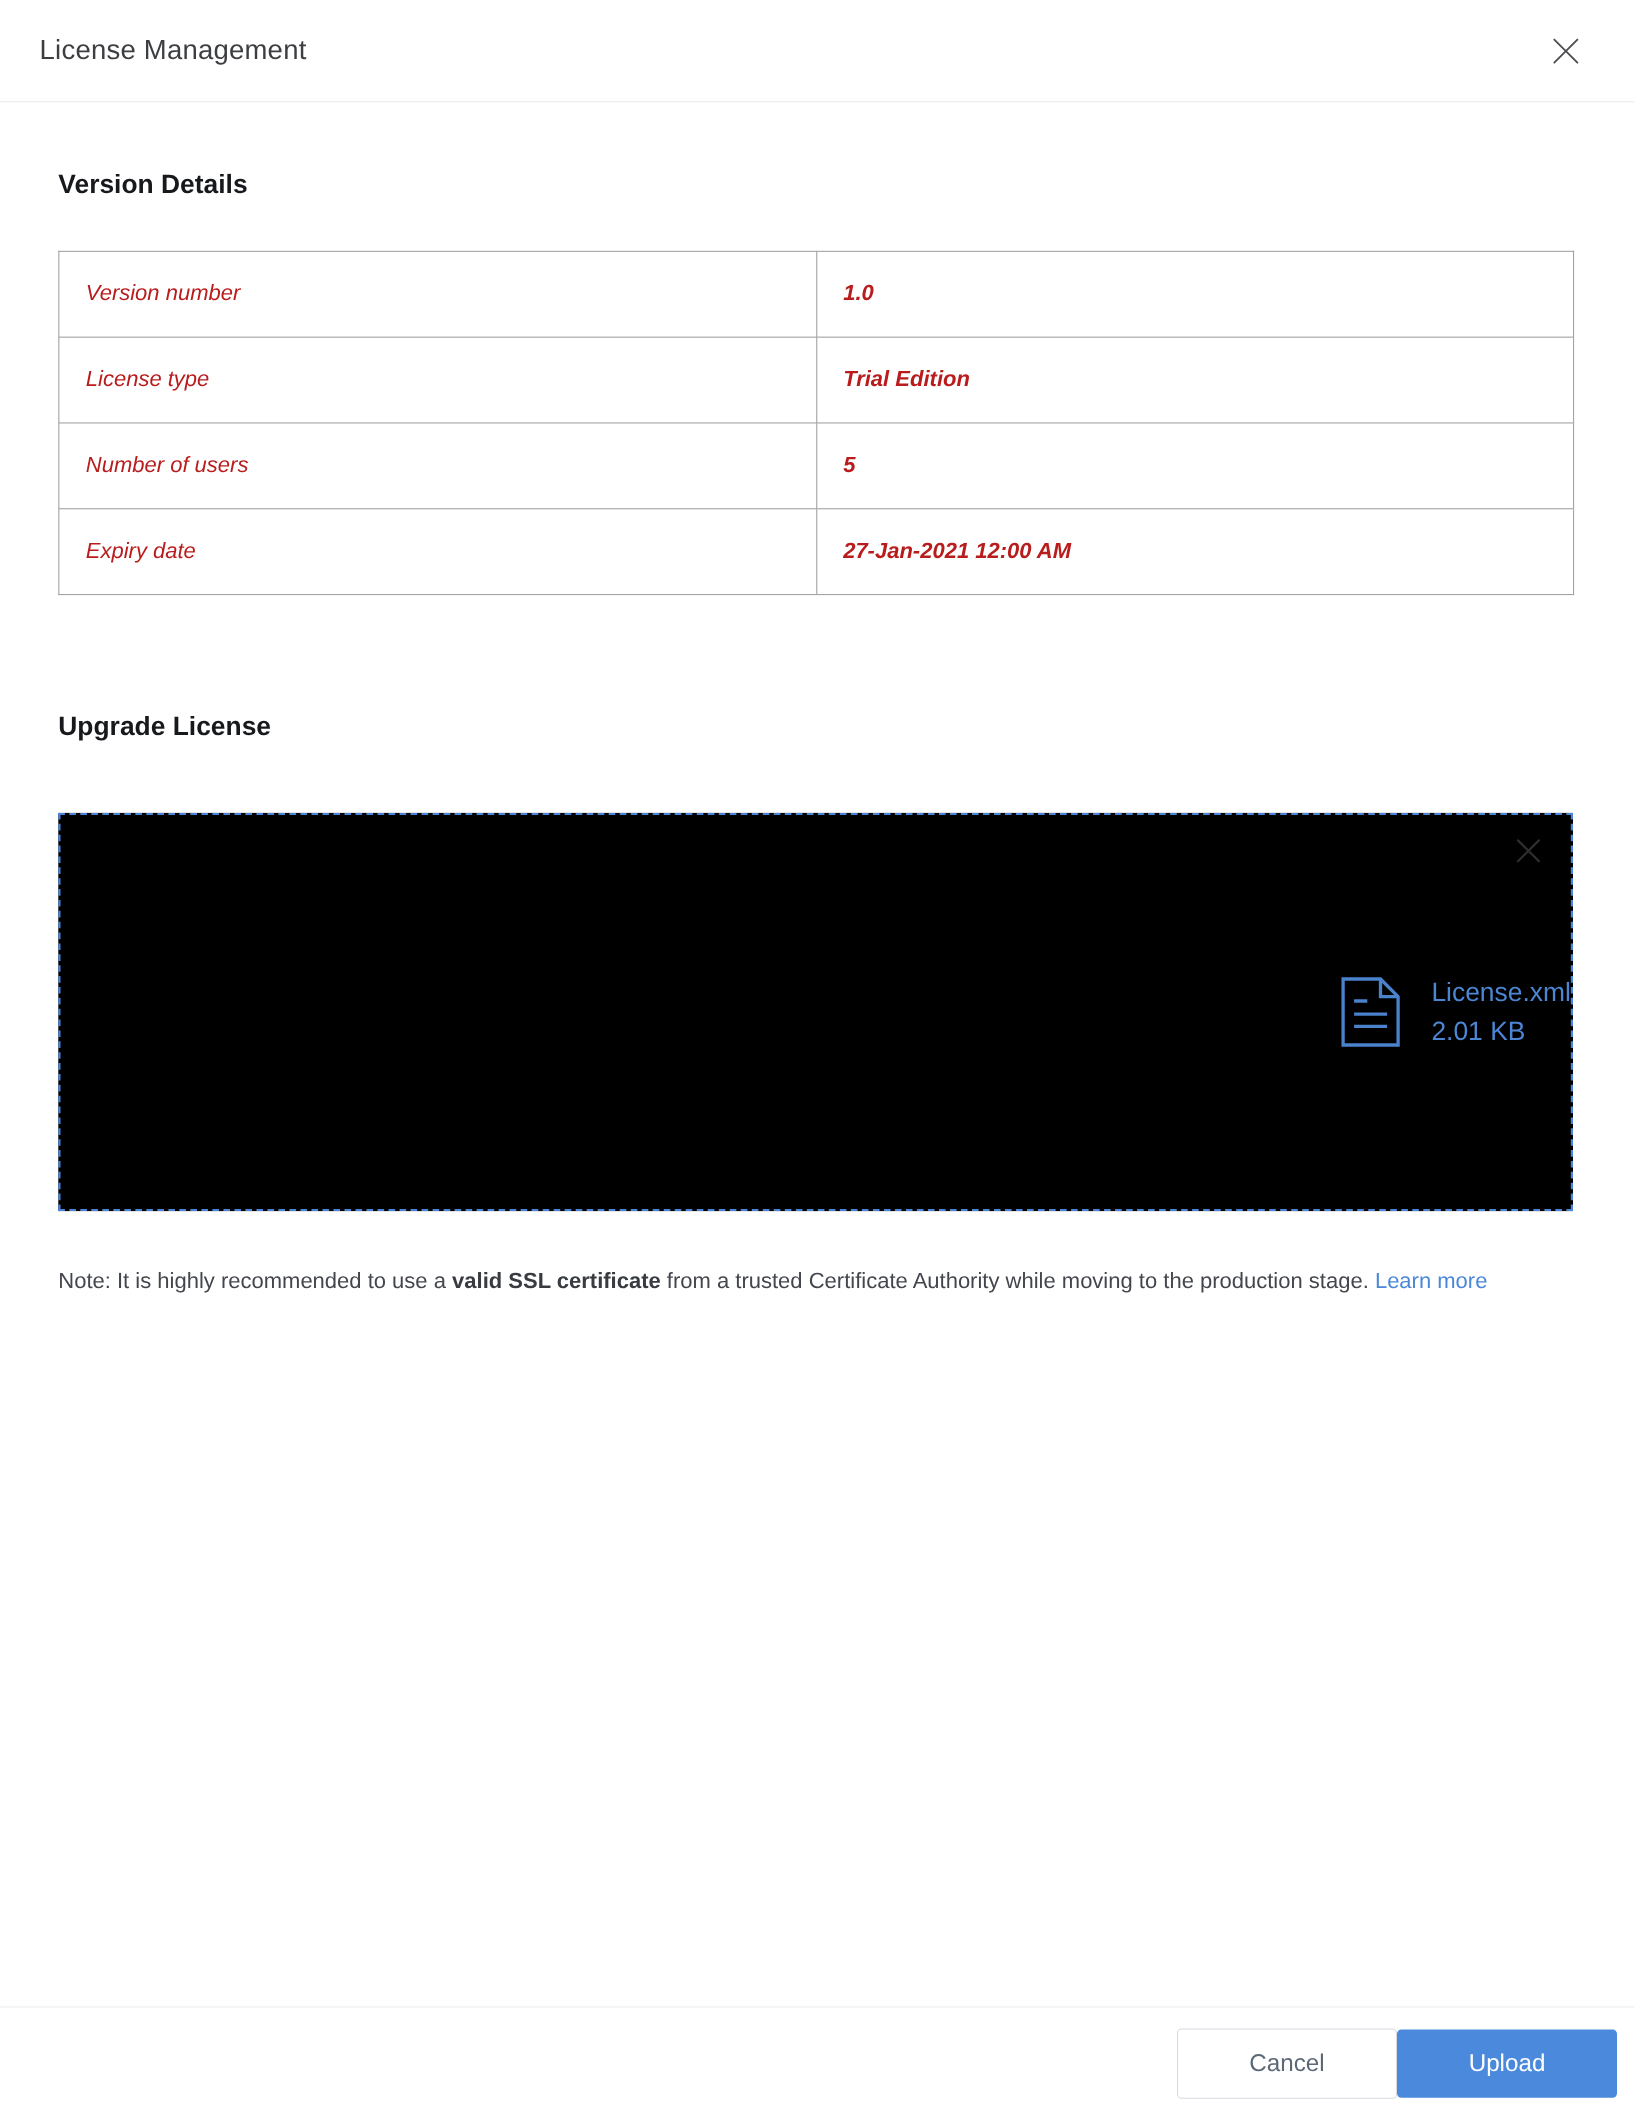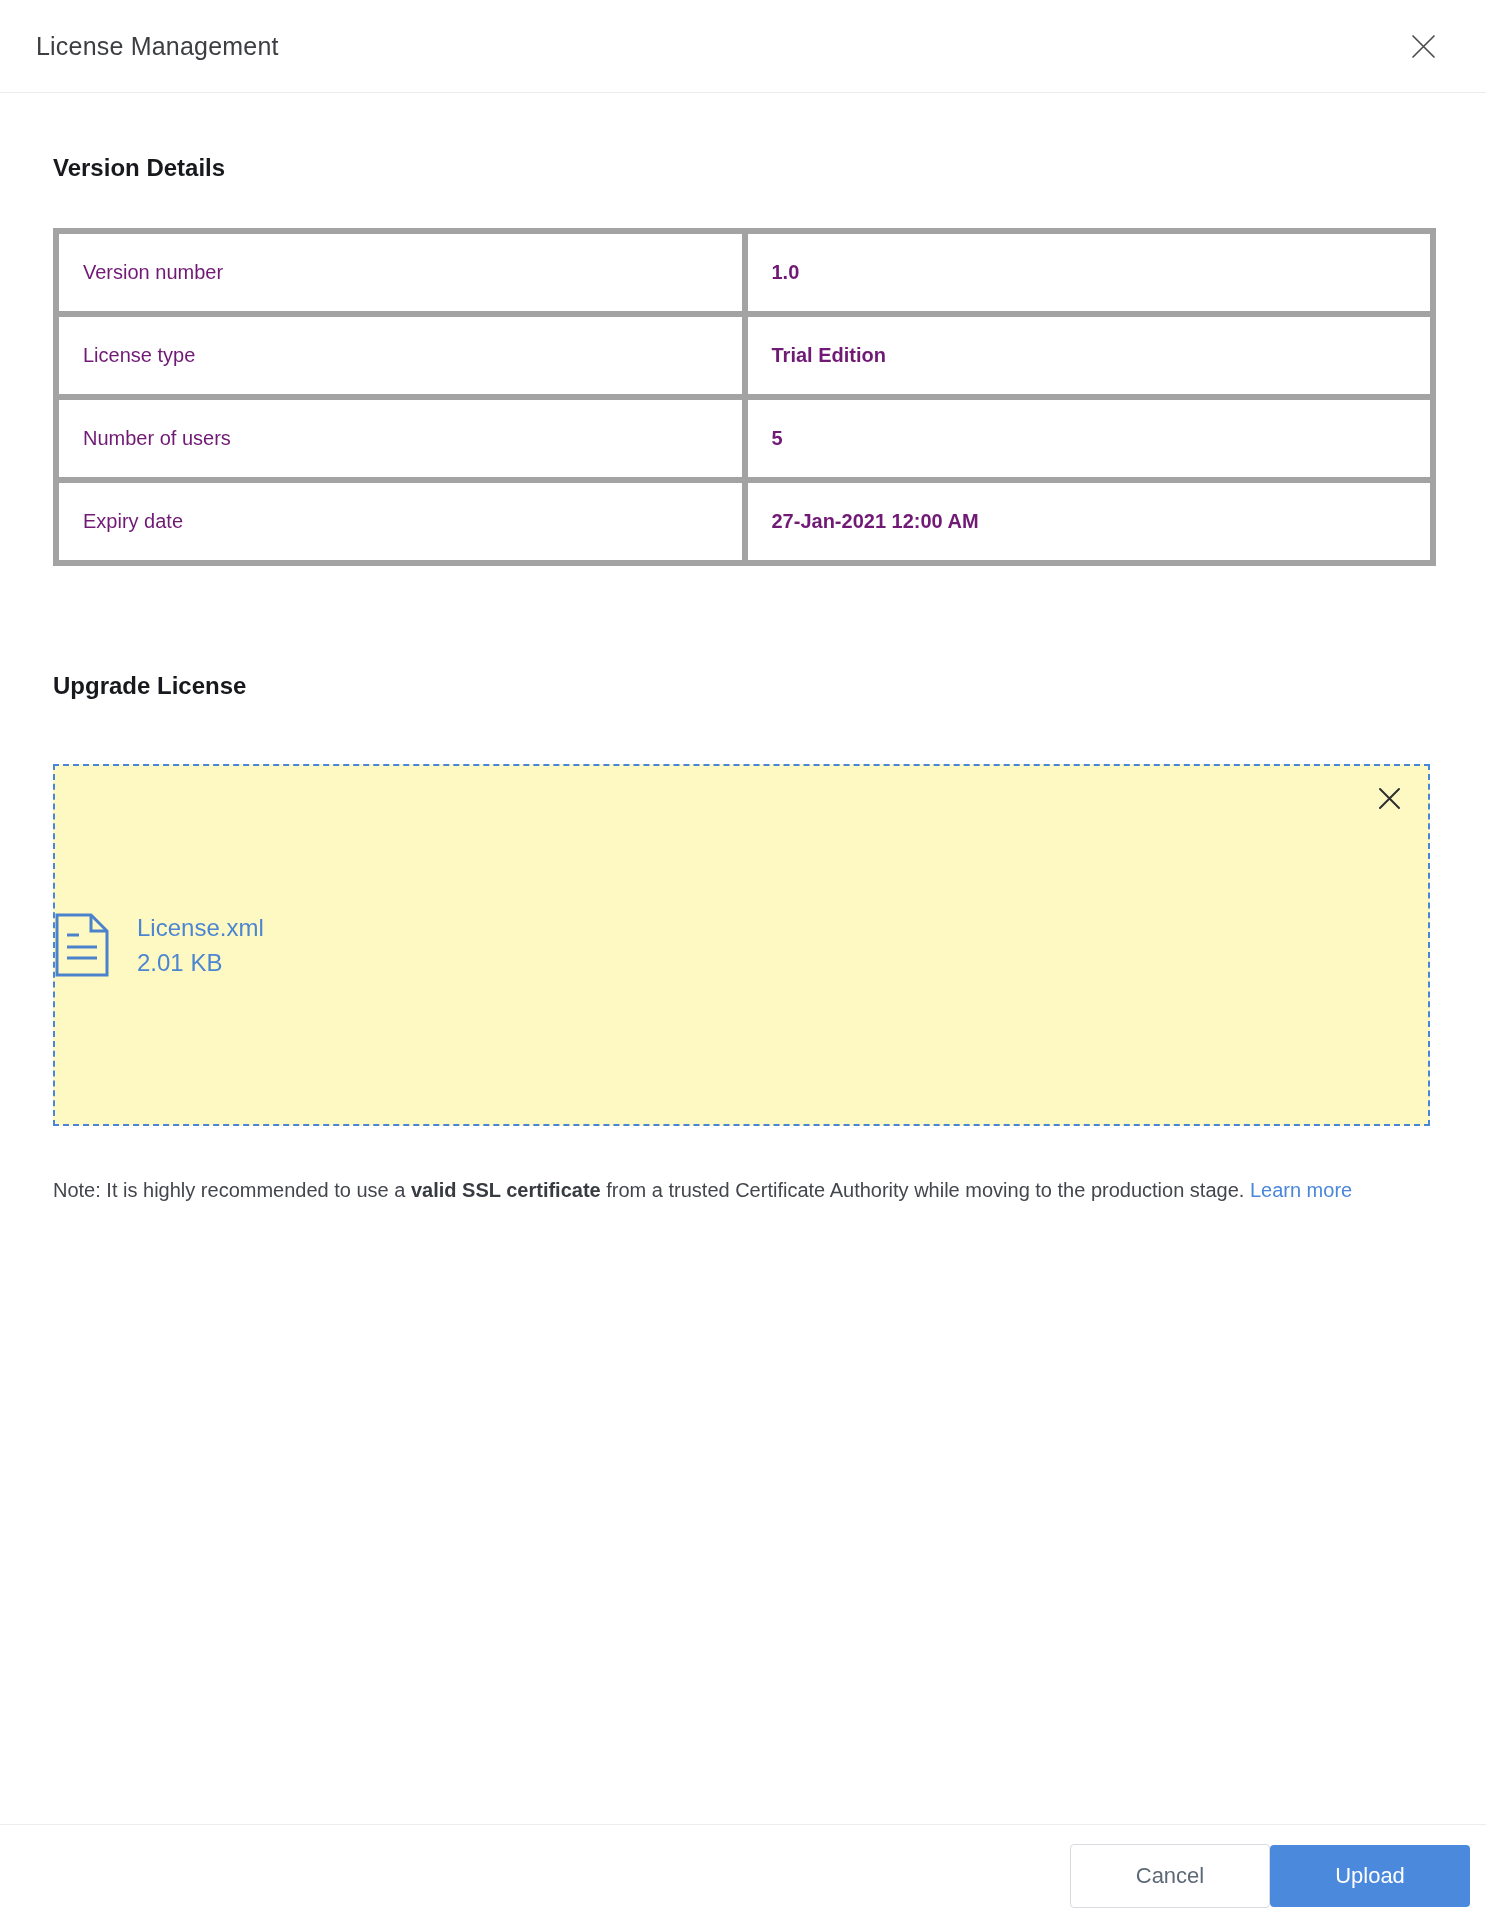--- a/index.html
+++ b/index.html
@@ -20,35 +20,35 @@
 
   
   .content { padding:0 56px 0 53px; }
   .section-heading { font-size:24px; font-weight:bold; color:#17191d; }
   .vd-heading { margin-top:61px; }
 
   table.details {
     width:100%; border-collapse:collapse; margin-top:46px;
   }
   table.details td {
-    border:6px solid #a3a3a3; height:77px;
-    padding-left:24px; font-size:20px; color:#701a75; vertical-align:middle;
+    border:1px solid #a3a3a3; height:77px;
+    padding-left:24px; font-size:20px; color:#b91c1c; vertical-align:middle;font-style:italic;
   }
   td.label-cell { width:50%; }
   td.value-cell { font-weight:bold; color:#35383d; }
 
   .ul-heading { margin-top:106px; }
   .instruction { margin-top:24px; font-size:20px; line-height:30px; color:#43464c; }
   a.link { color:#4a87d9; text-decoration:none; cursor:pointer; }
 
   
   .upload-area {
     margin-top:64px; height:358px; position:relative;
-    background:#fef9c3; border:2px dashed #4a86d8;
-    display:flex; align-items:center; justify-content:flex-start;
+    background:#000000; border:2px dashed #4a86d8;
+    display:flex; align-items:center; justify-content:flex-end;
   }
   .remove-btn { position:absolute; top:20px; right:26px; }
   .file-block { display:flex; align-items:center; }
   .file-text { margin-left:28px; font-size:24px; line-height:35px; color:#4c86d2; }
 
   
   .note { margin-top:43px; font-size:20px; line-height:42px; color:#43464c; }
   .note b { color:#383b40; }
 
   

